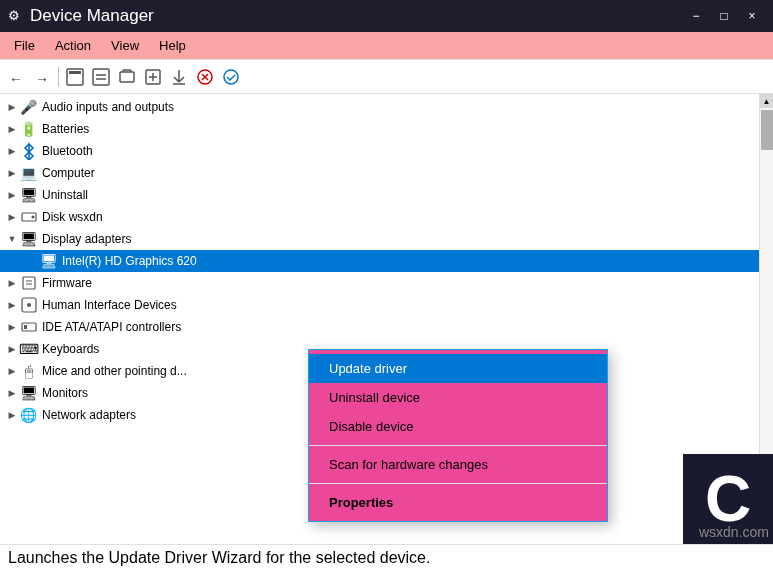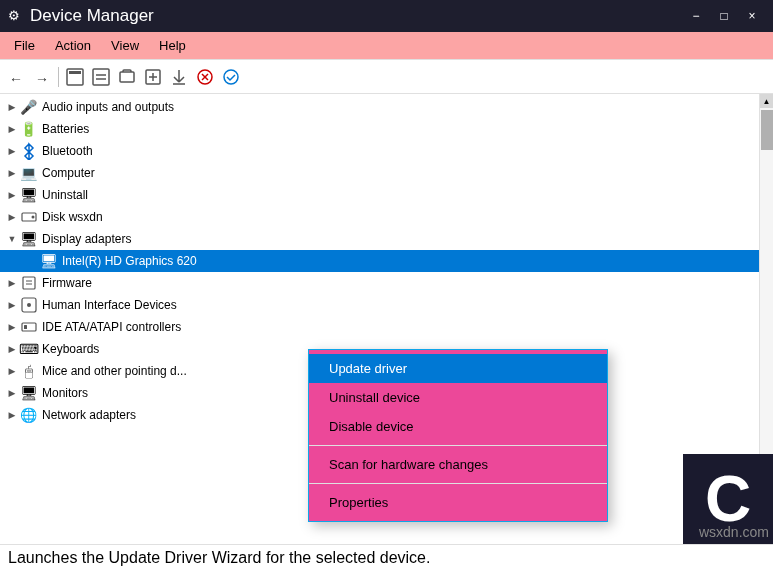--- a/index.html
+++ b/index.html
@@ -167,21 +167,21 @@
       padding: 7px 20px;
       cursor: pointer;
       font-size: 13px;
       color: #000;
     }
     .ctx-item.highlighted {
       background: #0078d4;
       color: white;
     }
     .ctx-item.bold {
-      font-weight: normal;
+      font-weight: bold;
     }
     .ctx-separator {
       height: 1px;
       background: #e0e0e0;
       margin: 4px 0;
     }
 
     
     .watermark {
       position: absolute;

